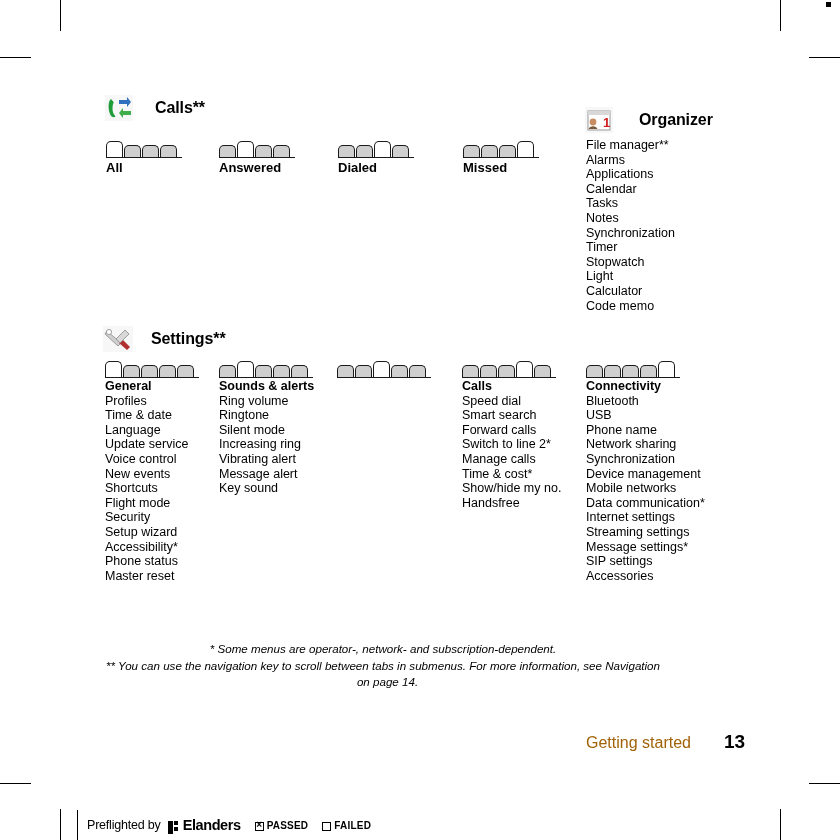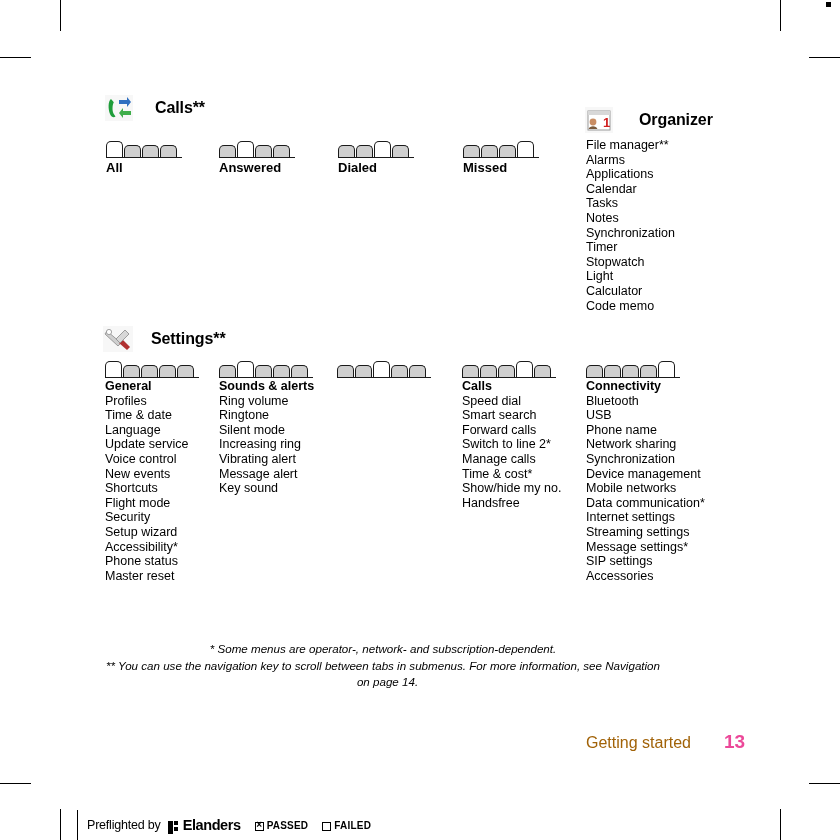--- a/index.html
+++ b/index.html
@@ -136,21 +136,21 @@
     align-items: baseline;
   }
   .footer-label {
     font-size: 16px;
     color: #a16207;
     white-space: nowrap;
   }
   .footer-page {
     font-size: 19px;
     font-weight: bold;
-    color: #ec4899;
+    color: #000000;
     margin-left: 33px;
   }
 
   
   .preflight {
     position: absolute;
     display: flex;
     align-items: center;
     font-size: 12.5px;
     white-space: nowrap;

